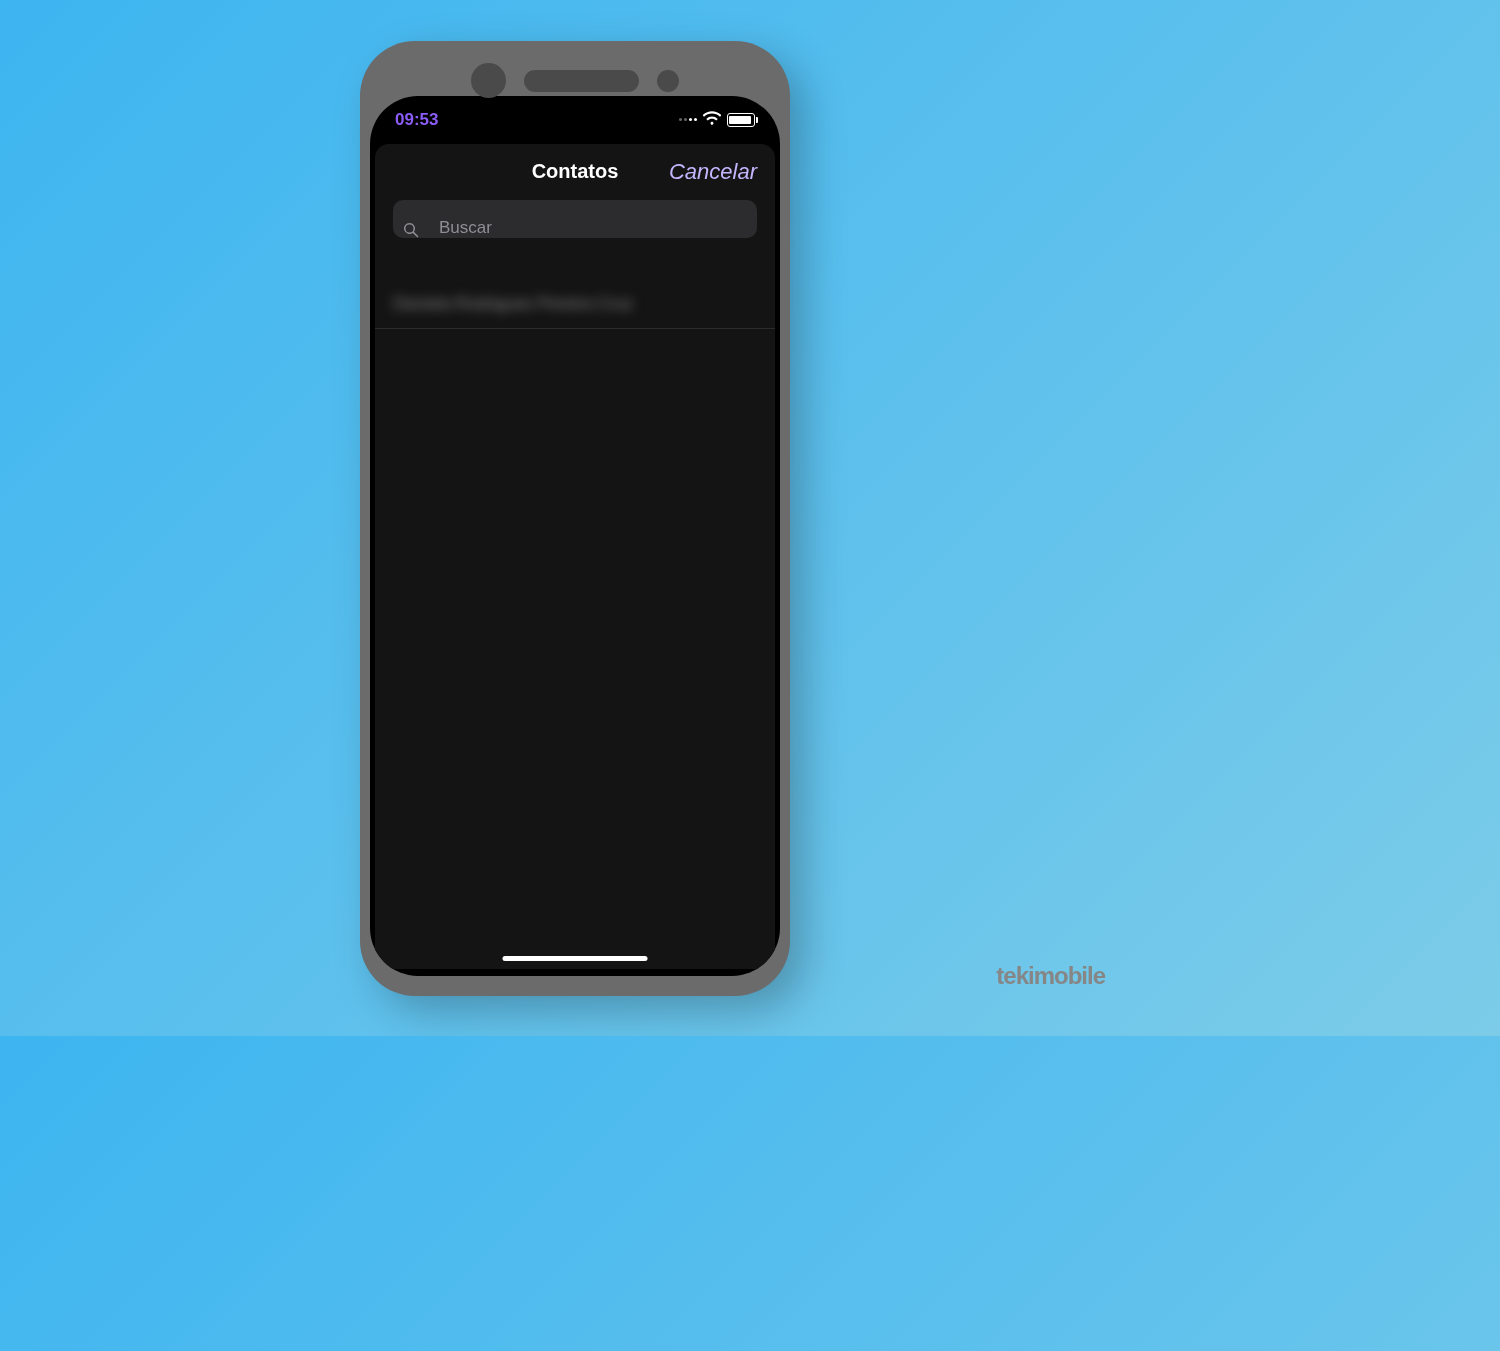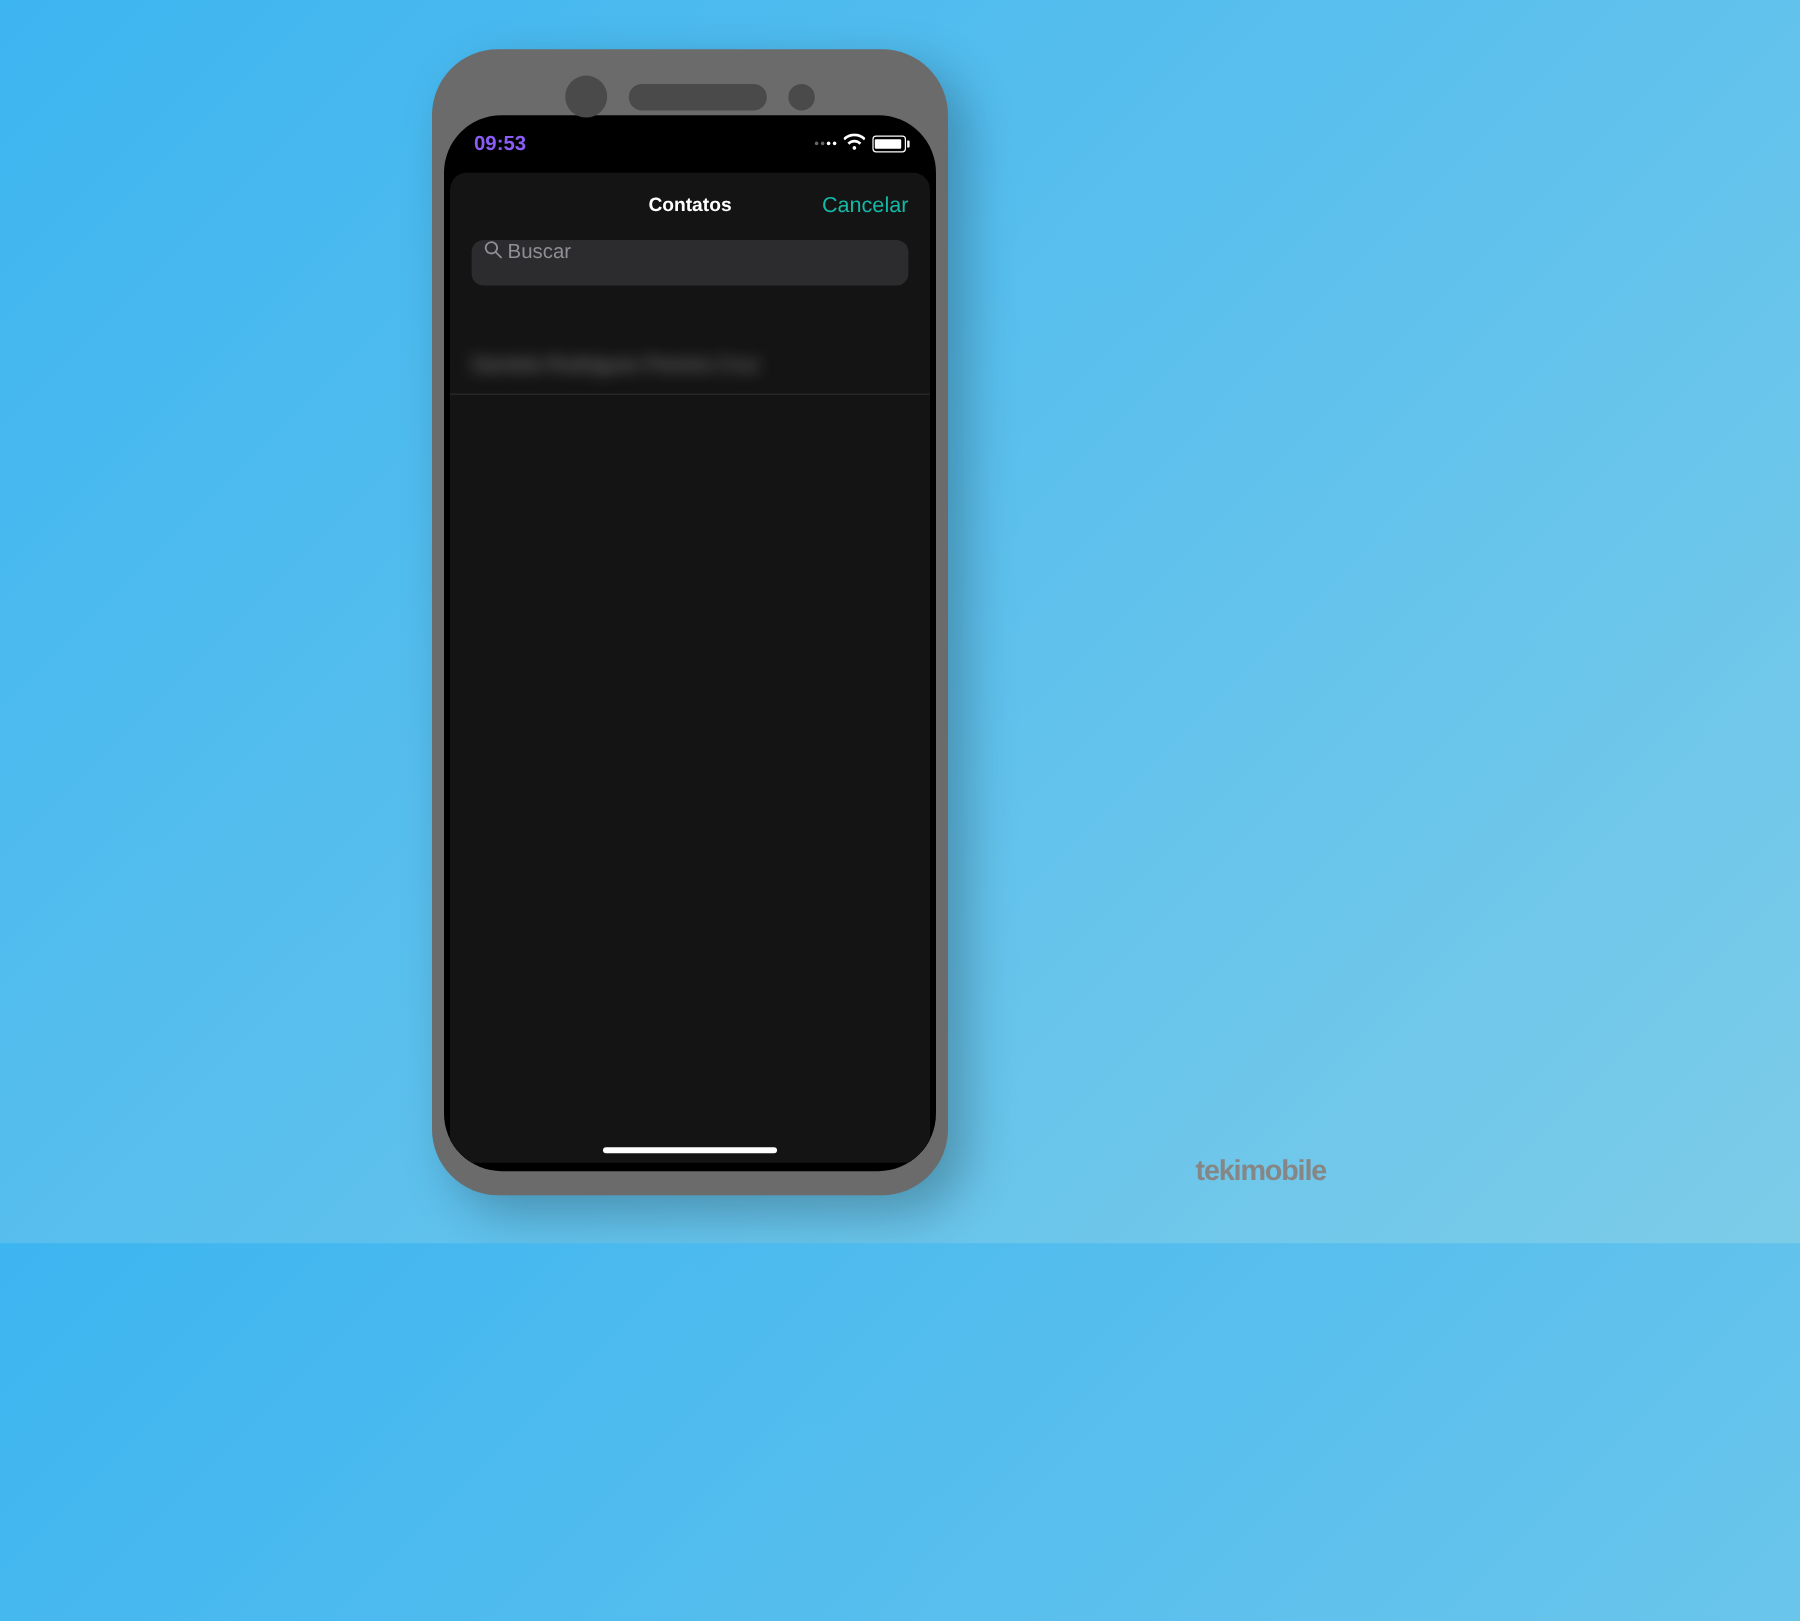--- a/index.html
+++ b/index.html
@@ -155,44 +155,45 @@
       display: flex;
       align-items: center;
       justify-content: center;
       position: relative;
       height: 56px;
       padding: 0 18px;
     }
     
     .nav-title {
       color: #fff;
-      font-size: 16px;
+      font-size: 20px;
       font-weight: 600;
     }
     
     .nav-cancel {
       position: absolute;
       right: 18px;
-      color: #14b8a6;
-      font-size: 18px;
+      color: #c4b5fd;
+      font-size: 22px;
       font-weight: 400;
+      font-style: italic;
     }
     
     .search-container {
       padding: 0 18px 12px;
     }
     
     .search-field {
       background: #2c2c2e;
       border-radius: 10px;
       height: 38px;
       display: flex;
-      align-items: flex-start;
+      align-items: flex-end;
       padding: 0 10px;
-      gap: 4px;
+      gap: 20px;
     }
     
     .search-icon-svg {
       width: 16px;
       height: 16px;
       fill: #8e8e93;
       flex-shrink: 0;
     }
     
     .search-input {

